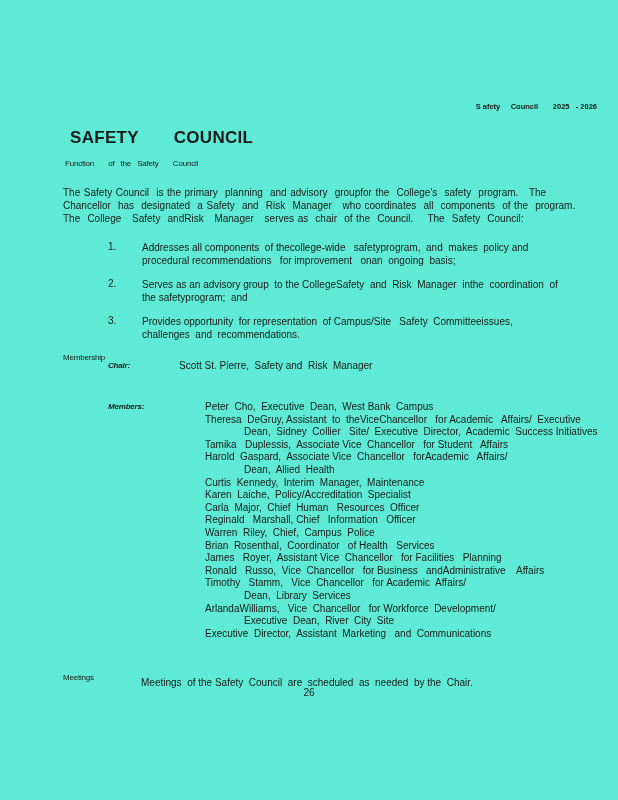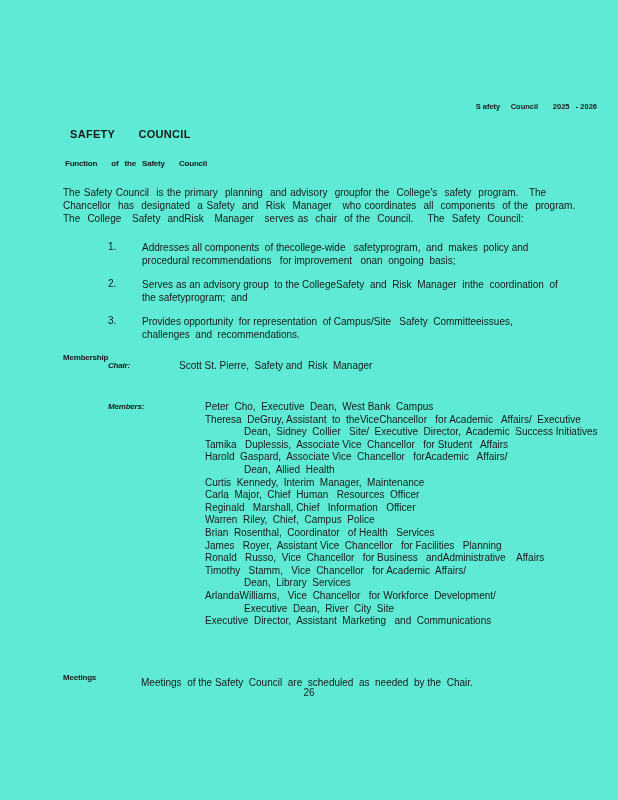--- a/index.html
+++ b/index.html
@@ -16,39 +16,39 @@
     font-family: "Liberation Sans", "DejaVu Sans", sans-serif;
     color: #1a1a1a;
   }
   .body-text {
     font-size: 10px;
     line-height: 12.6px;
     white-space: pre;
   }
   .small-bold {
     font-size: 8px;
-    font-weight: 700;
+    font-weight: 400;
     white-space: pre;
     letter-spacing: -0.2px;
     text-align: right;
   }
   .header-right {
     position: absolute;
     top: 102px;
     right: 21px;
     font-size: 7.5px;
     font-weight: 700;
     white-space: pre;
   }
   .doc-title {
     position: absolute;
     top: 128px;
     left: 70px;
     margin: 0;
-    font-size: 11px;
+    font-size: 17px;
     font-weight: 700;
     letter-spacing: 0.3px;
     white-space: pre;
   }
   .function-heading {
     position: absolute;
     top: 159px;
     left: 65px;
   }
   .intro {
@@ -178,20 +178,21 @@
   <div class="members-row">
     <span class="role-label">Members:</span>
     <div class="member-lines" id="member-lines">
         <div class="member-line body-text">Peter  Cho,  Executive  Dean,  West Bank  Campus</div>
         <div class="member-line body-text">Theresa  DeGruy, Assistant  to  theViceChancellor   for Academic   Affairs/  Executive</div>
         <div class="member-line body-text indent">Dean,  Sidney  Collier   Site/  Executive  Director,  Academic  Success Initiatives</div>
         <div class="member-line body-text">Tamika   Duplessis,  Associate Vice  Chancellor   for Student   Affairs</div>
         <div class="member-line body-text">Harold  Gaspard,  Associate Vice  Chancellor   forAcademic   Affairs/</div>
         <div class="member-line body-text indent">Dean,  Allied  Health</div>
         <div class="member-line body-text">Curtis  Kennedy,  Interim  Manager,  Maintenance</div>
+        <div class="member-line body-text">Karen  Laiche,  Policy/Accreditation  Specialist</div>
         <div class="member-line body-text">Carla  Major,  Chief  Human   Resources  Officer</div>
         <div class="member-line body-text">Reginald   Marshall, Chief   Information   Officer</div>
         <div class="member-line body-text">Warren  Riley,  Chief,  Campus  Police</div>
         <div class="member-line body-text">Brian  Rosenthal,  Coordinator   of Health   Services</div>
         <div class="member-line body-text">James   Royer,  Assistant Vice  Chancellor   for Facilities   Planning</div>
         <div class="member-line body-text">Ronald   Russo,  Vice  Chancellor   for Business   andAdministrative    Affairs</div>
         <div class="member-line body-text">Timothy   Stamm,   Vice  Chancellor   for Academic  Affairs/</div>
         <div class="member-line body-text indent">Dean,  Library  Services</div>
         <div class="member-line body-text">ArlandaWilliams,   Vice  Chancellor   for Workforce  Development/</div>
         <div class="member-line body-text indent">Executive  Dean,  River  City  Site</div>

